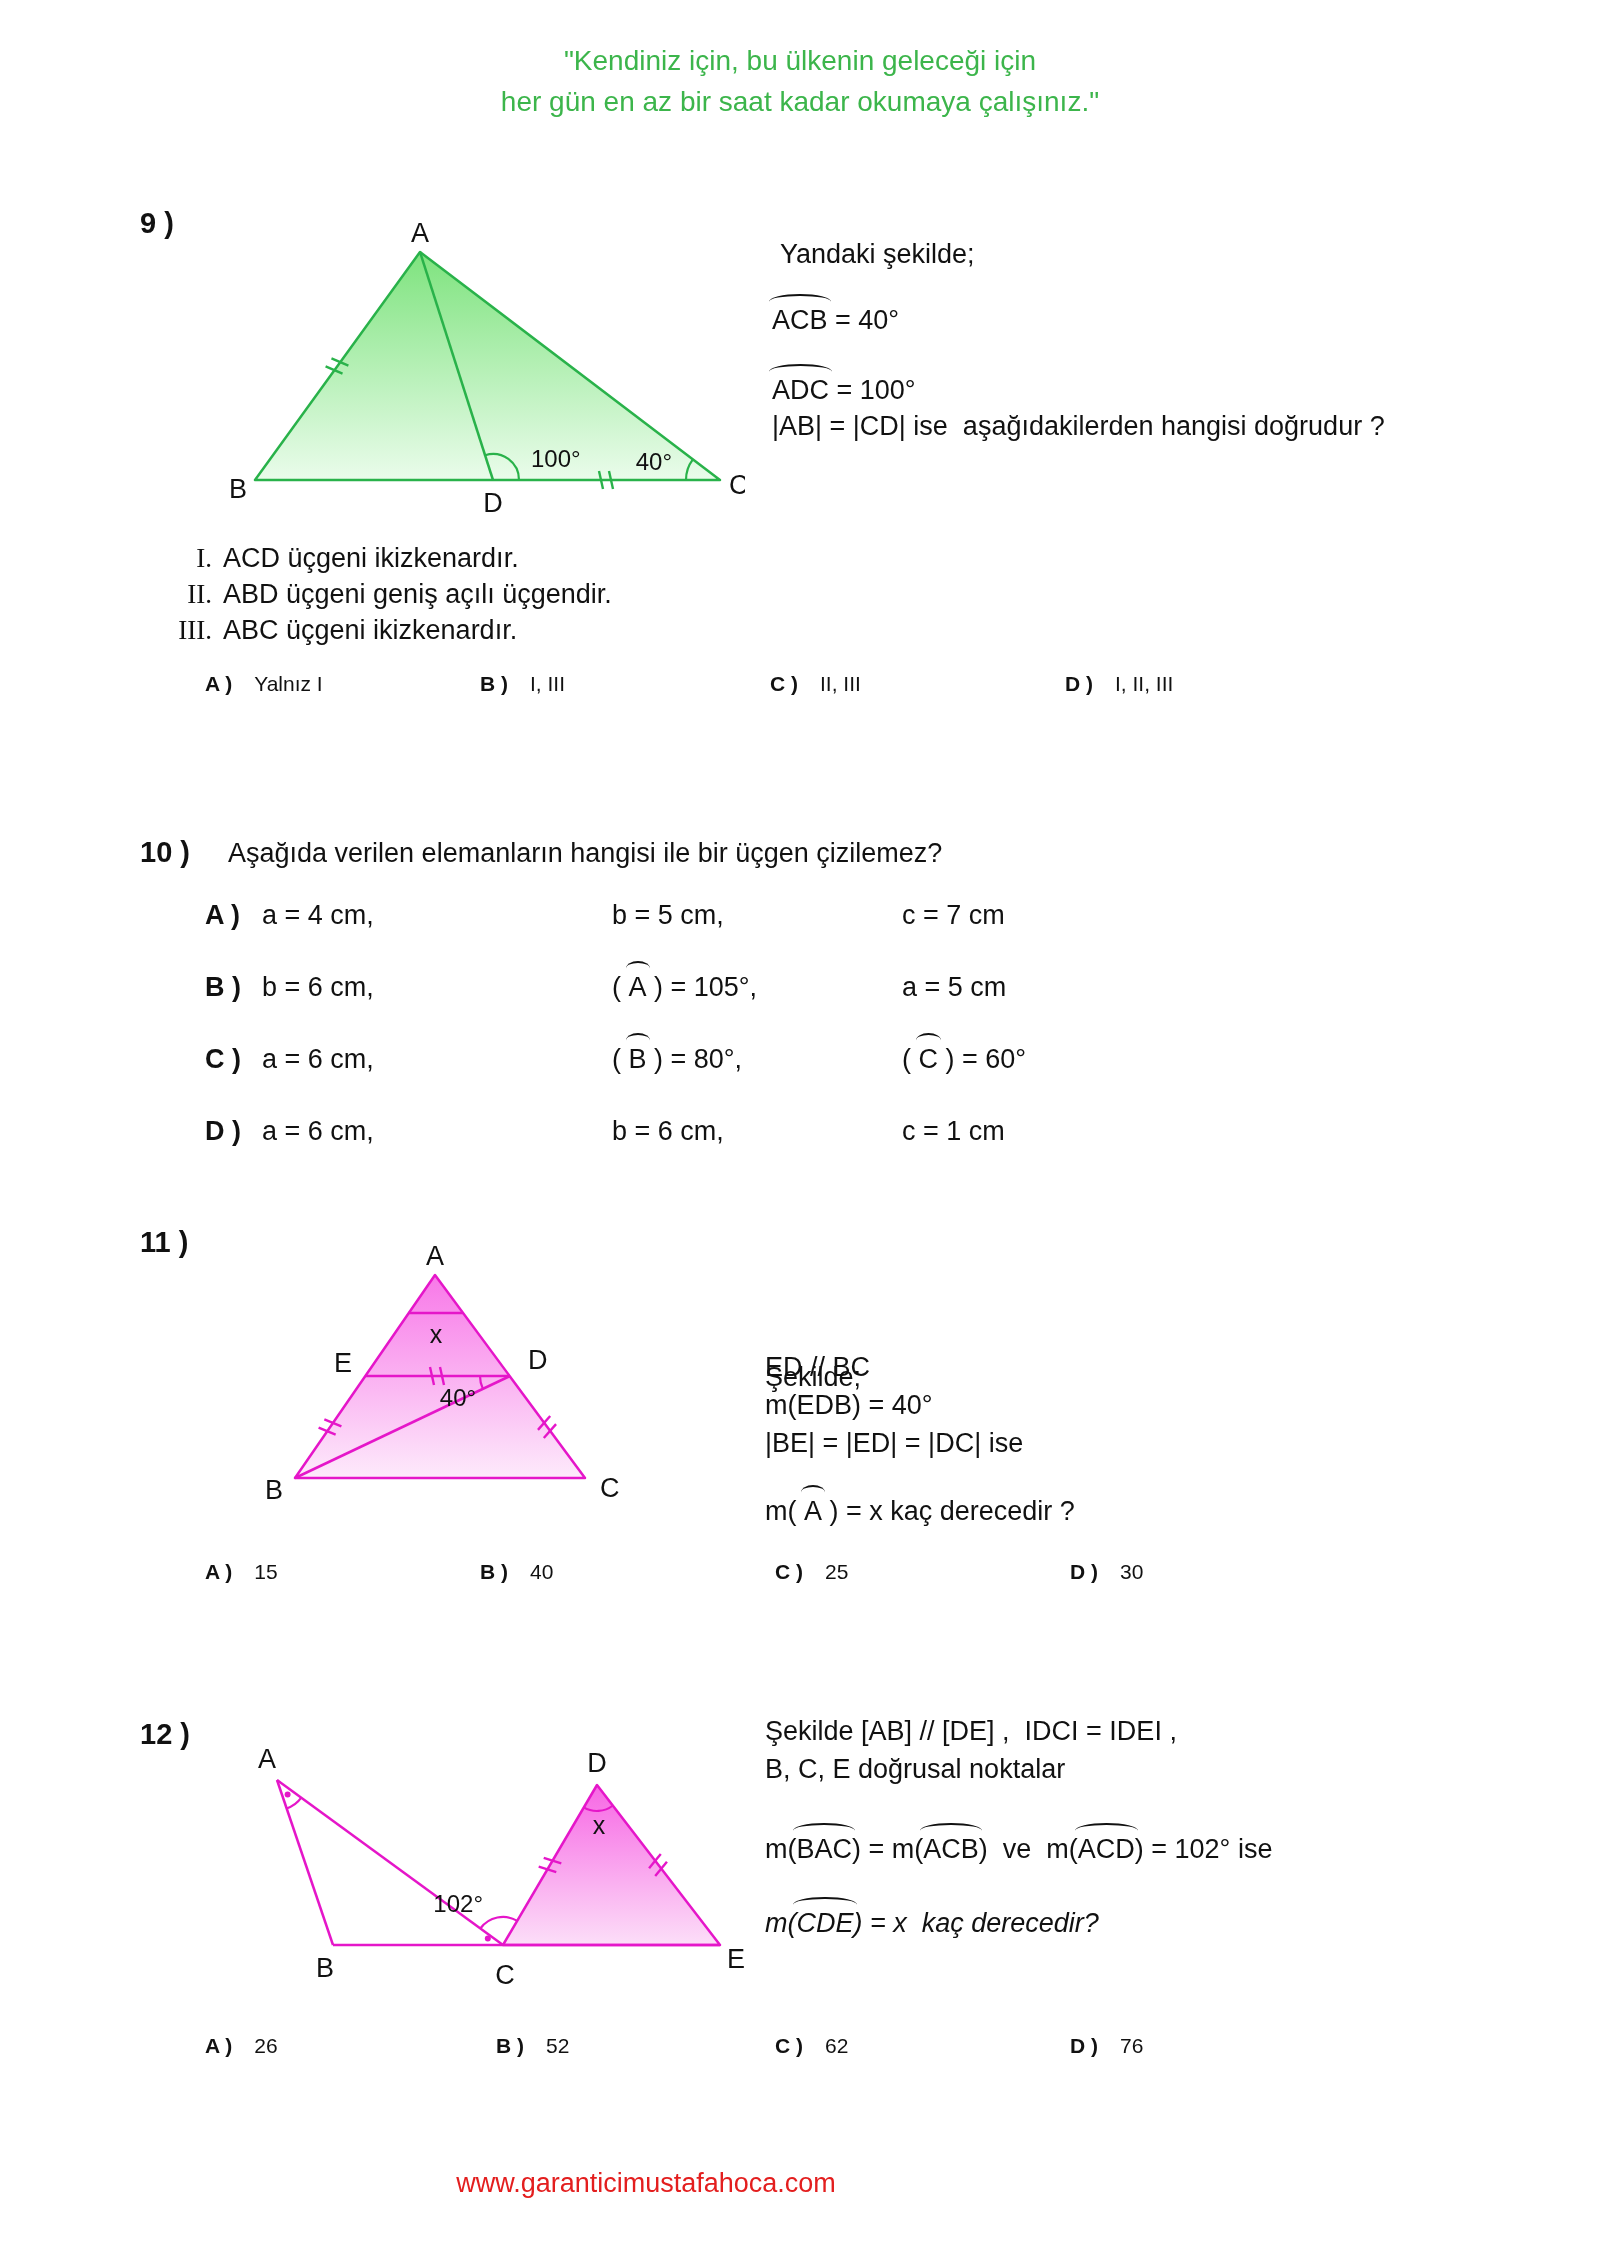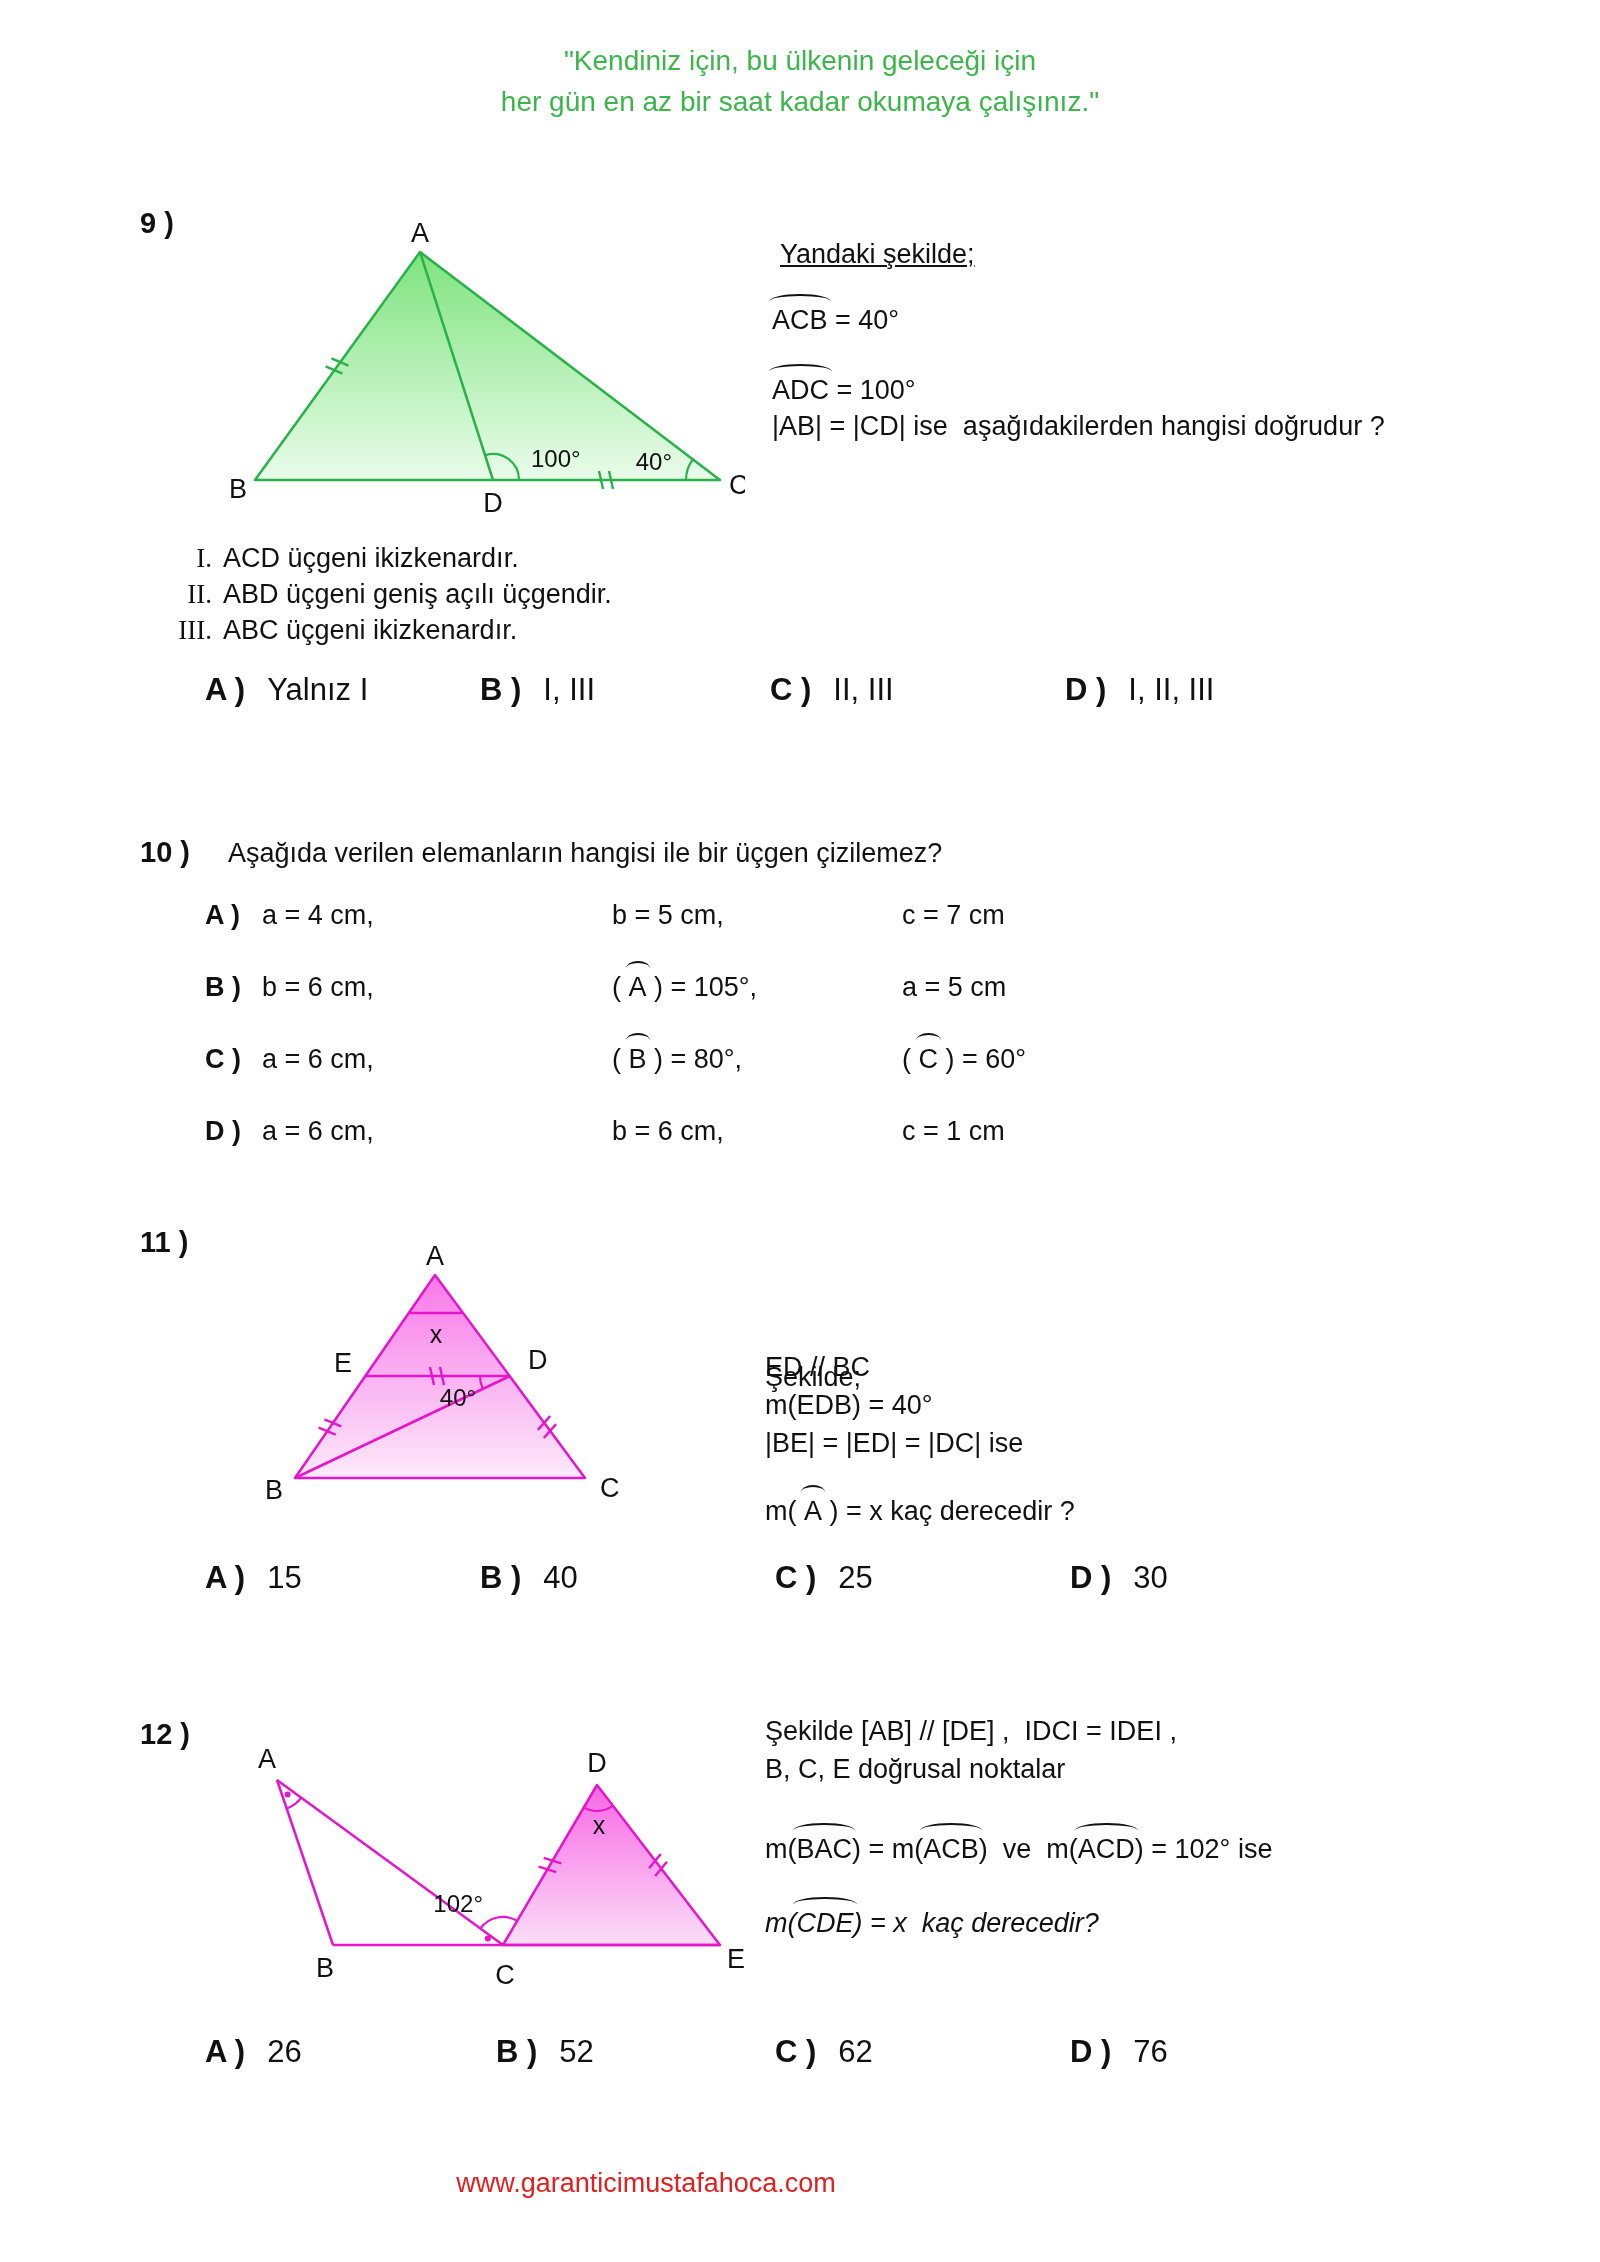--- a/index.html
+++ b/index.html
@@ -10,21 +10,21 @@
   .qnum{font-weight:bold;font-size:29px;}
   .txt{font-size:27px;white-space:pre;}
   .bold{font-weight:bold;}
   .hat{position:relative;display:inline-block;}
   .hat:not(:empty)::before{content:"";position:absolute;left:-3px;right:-3px;top:-11px;height:13px;
        border-top:2.6px solid #111;border-radius:50% 50% 0 0;}
   .items{font-size:27px;line-height:36px;}
   .item-row{display:flex;}
   .item-num{display:inline-block;width:52px;text-align:right;margin-right:11px;
             font-family:"Liberation Serif", serif;font-size:27px;}
-  .opt{position:absolute;top:0;font-size:31px;white-space:pre;}
+  .opt{position:absolute;top:0;font-size:21px;white-space:pre;}
   .opt .letter{font-weight:bold;margin-right:22px;}
   .footer{width:1292px;text-align:center;font-size:27px;color:#e31e1e;text-decoration:none;display:block;}
   svg text{font-family:"Liberation Sans", sans-serif;fill:#111;}
 </style>
 </head>
 <body>
 
 <div class="page">
 
   <div class="abs quote" style="top:40px;left:0;">
@@ -55,21 +55,21 @@
     </g>
     <text x="195" y="24" font-size="27" text-anchor="middle">A</text>
     <text x="4" y="280" font-size="27" text-anchor="start">B</text>
     <text x="504" y="276" font-size="27" text-anchor="start">C</text>
     <text x="268" y="294" font-size="27" text-anchor="middle">D</text>
     <text x="306" y="249" font-size="24" text-anchor="start">100°</text>
     <text x="447" y="252" font-size="24" text-anchor="end">40°</text>
   </svg>
 
   <div class="abs" style="top:239px;left:772px;width:760px;">
-    <div class="abs txt" style="top:0;left:8px;text-decoration:underline;">Yandaki şekilde;</div>
+    <div class="abs txt" style="top:0;left:8px;">Yandaki şekilde;</div>
     <div class="abs txt" style="top:66px;left:0;"><span class="hat">ACB</span><span> = 40°</span></div>
     <div class="abs txt" style="top:136px;left:0;"><span class="hat">ADC</span><span> = 100°</span></div>
     <div class="abs txt" style="top:172px;left:0;">|AB| = |CD| ise  aşağıdakilerden hangisi doğrudur ?</div>
   </div>
 
   <div class="abs items" style="top:540px;left:160px;">
     <div class="item-row">
       <span class="item-num">I.</span>
       <span>ACD üçgeni ikizkenardır.</span>
     </div>

